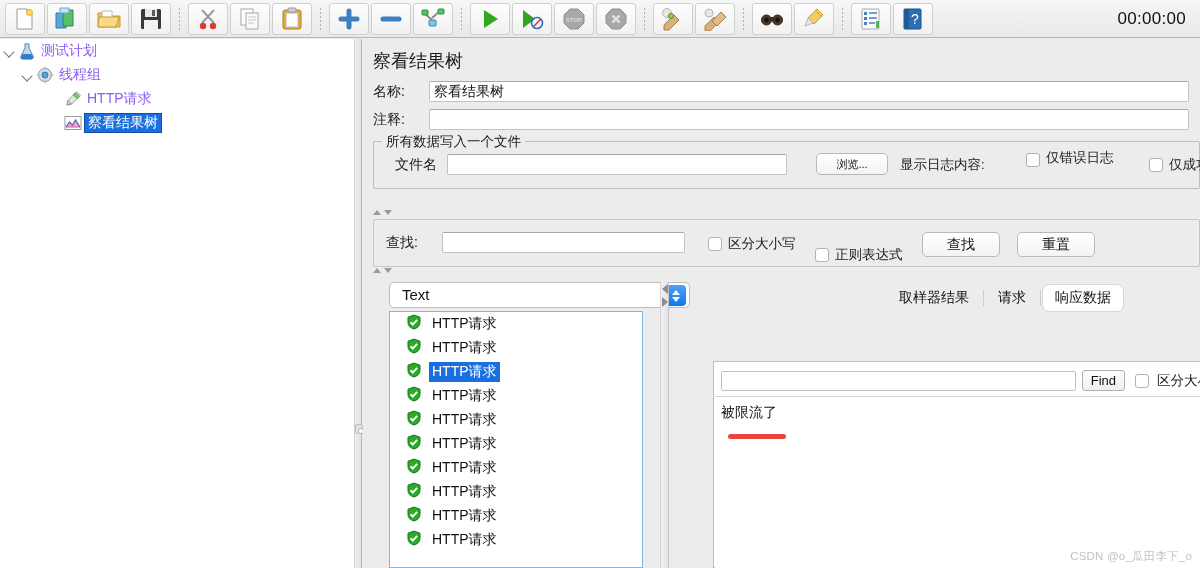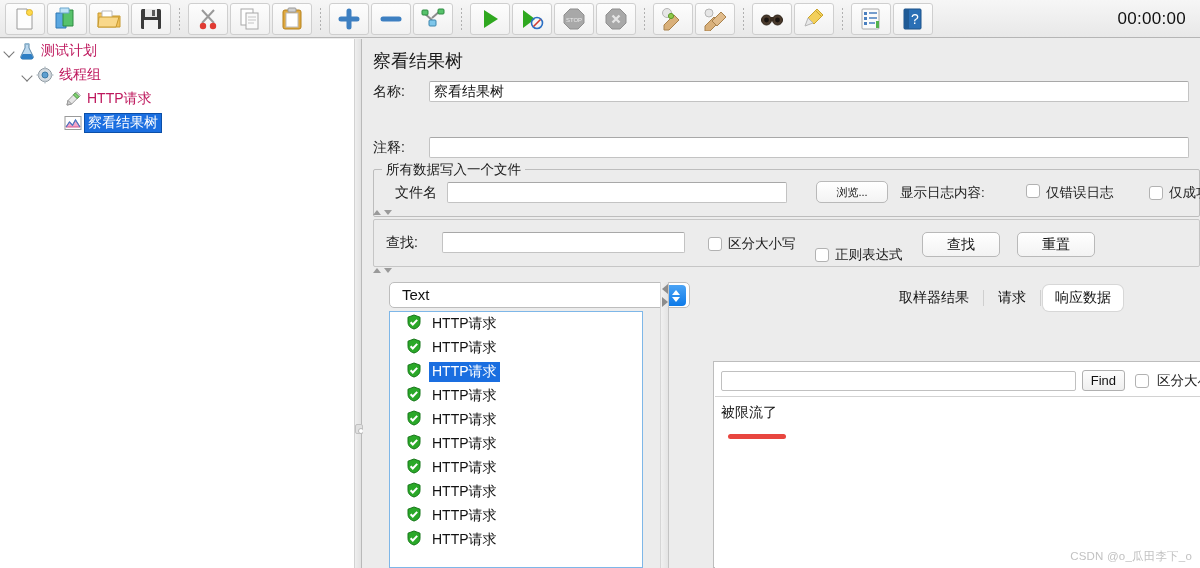--- a/index.html
+++ b/index.html
@@ -47,21 +47,21 @@
   .treerow { position: relative; height: 24px; display: flex; align-items: center; }
   .twist {
     width: 12px; height: 12px; display: inline-block; position: relative; flex: 0 0 auto;
   }
   .twist::after {
     content: ""; position: absolute; left: 1px; top: 3px;
     width: 7px; height: 7px;
     border-right: 1.6px solid #777; border-bottom: 1.6px solid #777;
     transform: rotate(45deg);
   }
-  .tlabel { font-size: 14px; color: #be185d; padding: 1px 3px; white-space: nowrap; }
+  .tlabel { font-size: 14px; color: #8b5cf6; padding: 1px 3px; white-space: nowrap; }
   .tlabel.sel { background: #1a6ee0; color: #fff; border: 1px solid #0b4fa8; padding: 0 3px; }
   .ticon { width: 22px; height: 20px; flex: 0 0 auto; display:flex; align-items:center; justify-content:center;}
 
   .splitV {
     position: absolute; top: 39px; left: 354px; width: 8px; height: 529px;
     background: linear-gradient(90deg,#eeeeee,#e2e2e2);
     border-left: 1px solid #d2d2d2; border-right: 1px solid #b9b9b9;
   }
   .splitV .grip {
     position: absolute; left: 0px; top: 385px; width: 8px; height: 10px;
@@ -418,38 +418,38 @@
 
   <div class="content">
 
     <div class="panel-title">察看结果树</div>
 
     <div class="formrow">
       <span class="formlabel">名称:</span>
       <span class="textfield" style="width:760px;">察看结果树</span>
     </div>
 
-    <div class="formrow" style="padding-top:5px;margin-top:28px;">
+    <div class="formrow" style="padding-top:5px;">
       <span class="formlabel">注释:</span>
       <span class="textfield" style="width:760px;"></span>
     </div>
 
     <div class="group">
       <span class="legend">所有数据写入一个文件</span>
 
       <div style="position:absolute; left:21px; top:12px; display:flex; align-items:center;">
         <span class="formlabel" style="width:52px;">文件名</span>
         <span class="textfield" style="width:340px;"></span>
       </div>
 
       <div class="btn" style="position:absolute; left:442px; top:11px; width:72px;">浏览...</div>
 
       <span style="position:absolute; left:526px; top:14px; font-size:13.5px; color:#1a1a1a;">显示日志内容:</span>
 
-      <div style="position:absolute; left:652px; top:14px; display:flex; align-items:flex-start;font-family:Liberation Mono, monospace;">
+      <div style="position:absolute; left:652px; top:7px; display:flex; align-items:flex-end;font-family:Liberation Mono, monospace;">
         <span class="cb"></span>
         <span class="cblabel">仅错误日志</span>
       </div>
 
       <div style="position:absolute; left:775px; top:14px; display:flex; align-items:center;">
         <span class="cb"></span>
         <span class="cblabel">仅成功</span>
       </div>
     </div>
 

